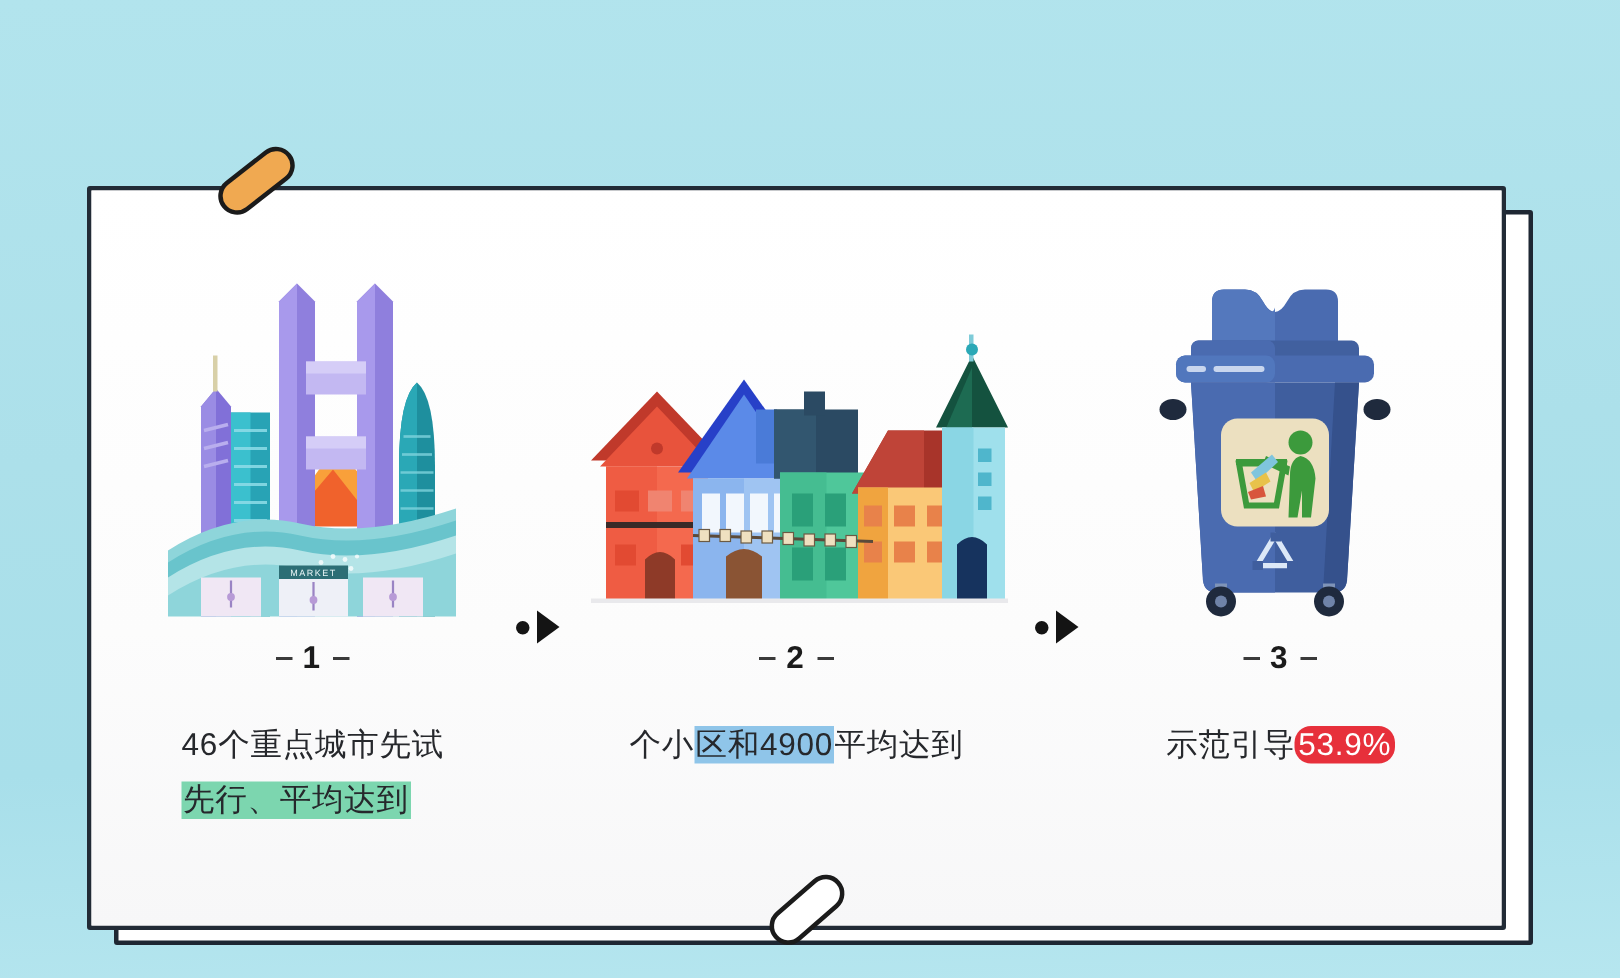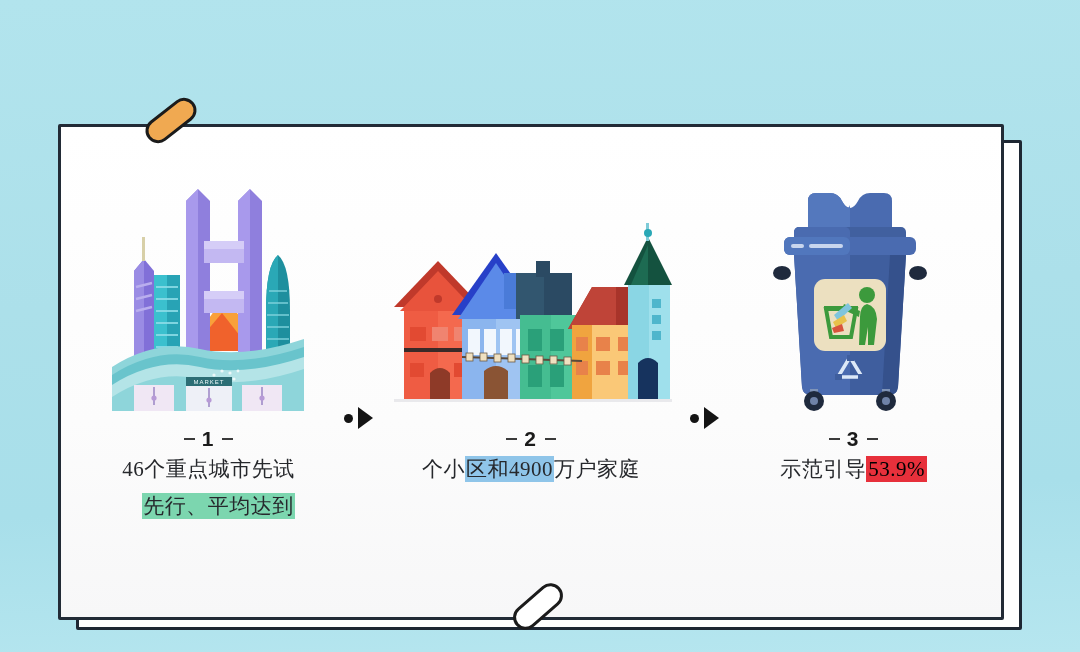--- a/index.html
+++ b/index.html
@@ -119,33 +119,34 @@
     font-family: "Liberation Sans", sans-serif;
   }
   .dash {
     display: inline-block;
     width: 11px;
     height: 2px;
     background: #3a3a3a;
   }
 
   .caption {
-    text-align: right;
+    margin-top: 28px;
+    text-align: left;
     font-size: 21px;
     line-height: 1.75;
     color: #26282c;
-    font-family: Liberation Serif, serif;
+    font-family: Liberation Sans, sans-serif;
     letter-spacing: 0.5px;
     max-width: 260px;
   }
   .caption .line { display: block; white-space: nowrap; }
 
   .hl-green { background: #7cd6af; padding: 1px 1px; }
   .hl-blue  { background: #8fc5e9; padding: 1px 1px; }
-  .hl-red   { background: #e7303b; padding: 1px 2px; color: #000000; }
+  .hl-red   { background: #e7303b; padding: 1px 2px; color: #ffffff; border-radius: 11px; }
 
   
   .sep {
     width: 56px;
     flex: 0 0 56px;
     display: flex;
     align-items: center;
     justify-content: center;
     gap: 5px;
     margin-top: 108px;
@@ -358,21 +359,21 @@
           </svg>
         </div>
 
         <div class="panel-num">
           <span class="dash"></span>
           <span>2</span>
           <span class="dash"></span>
         </div>
 
         <div class="caption">
-          <span class="line"><span>个小</span><span class="hl-blue">区和4900</span><span>万户家庭</span></span>
+          <span class="line"><span>个小</span><span class="hl-blue">区和4900</span><span>平均达到</span></span>
         </div>
       </div>
 
       <div class="sep">
         <span class="sep-dot"></span>
         <span class="sep-tri"></span>
       </div>
 
       <div class="panel">
         <div class="art">

